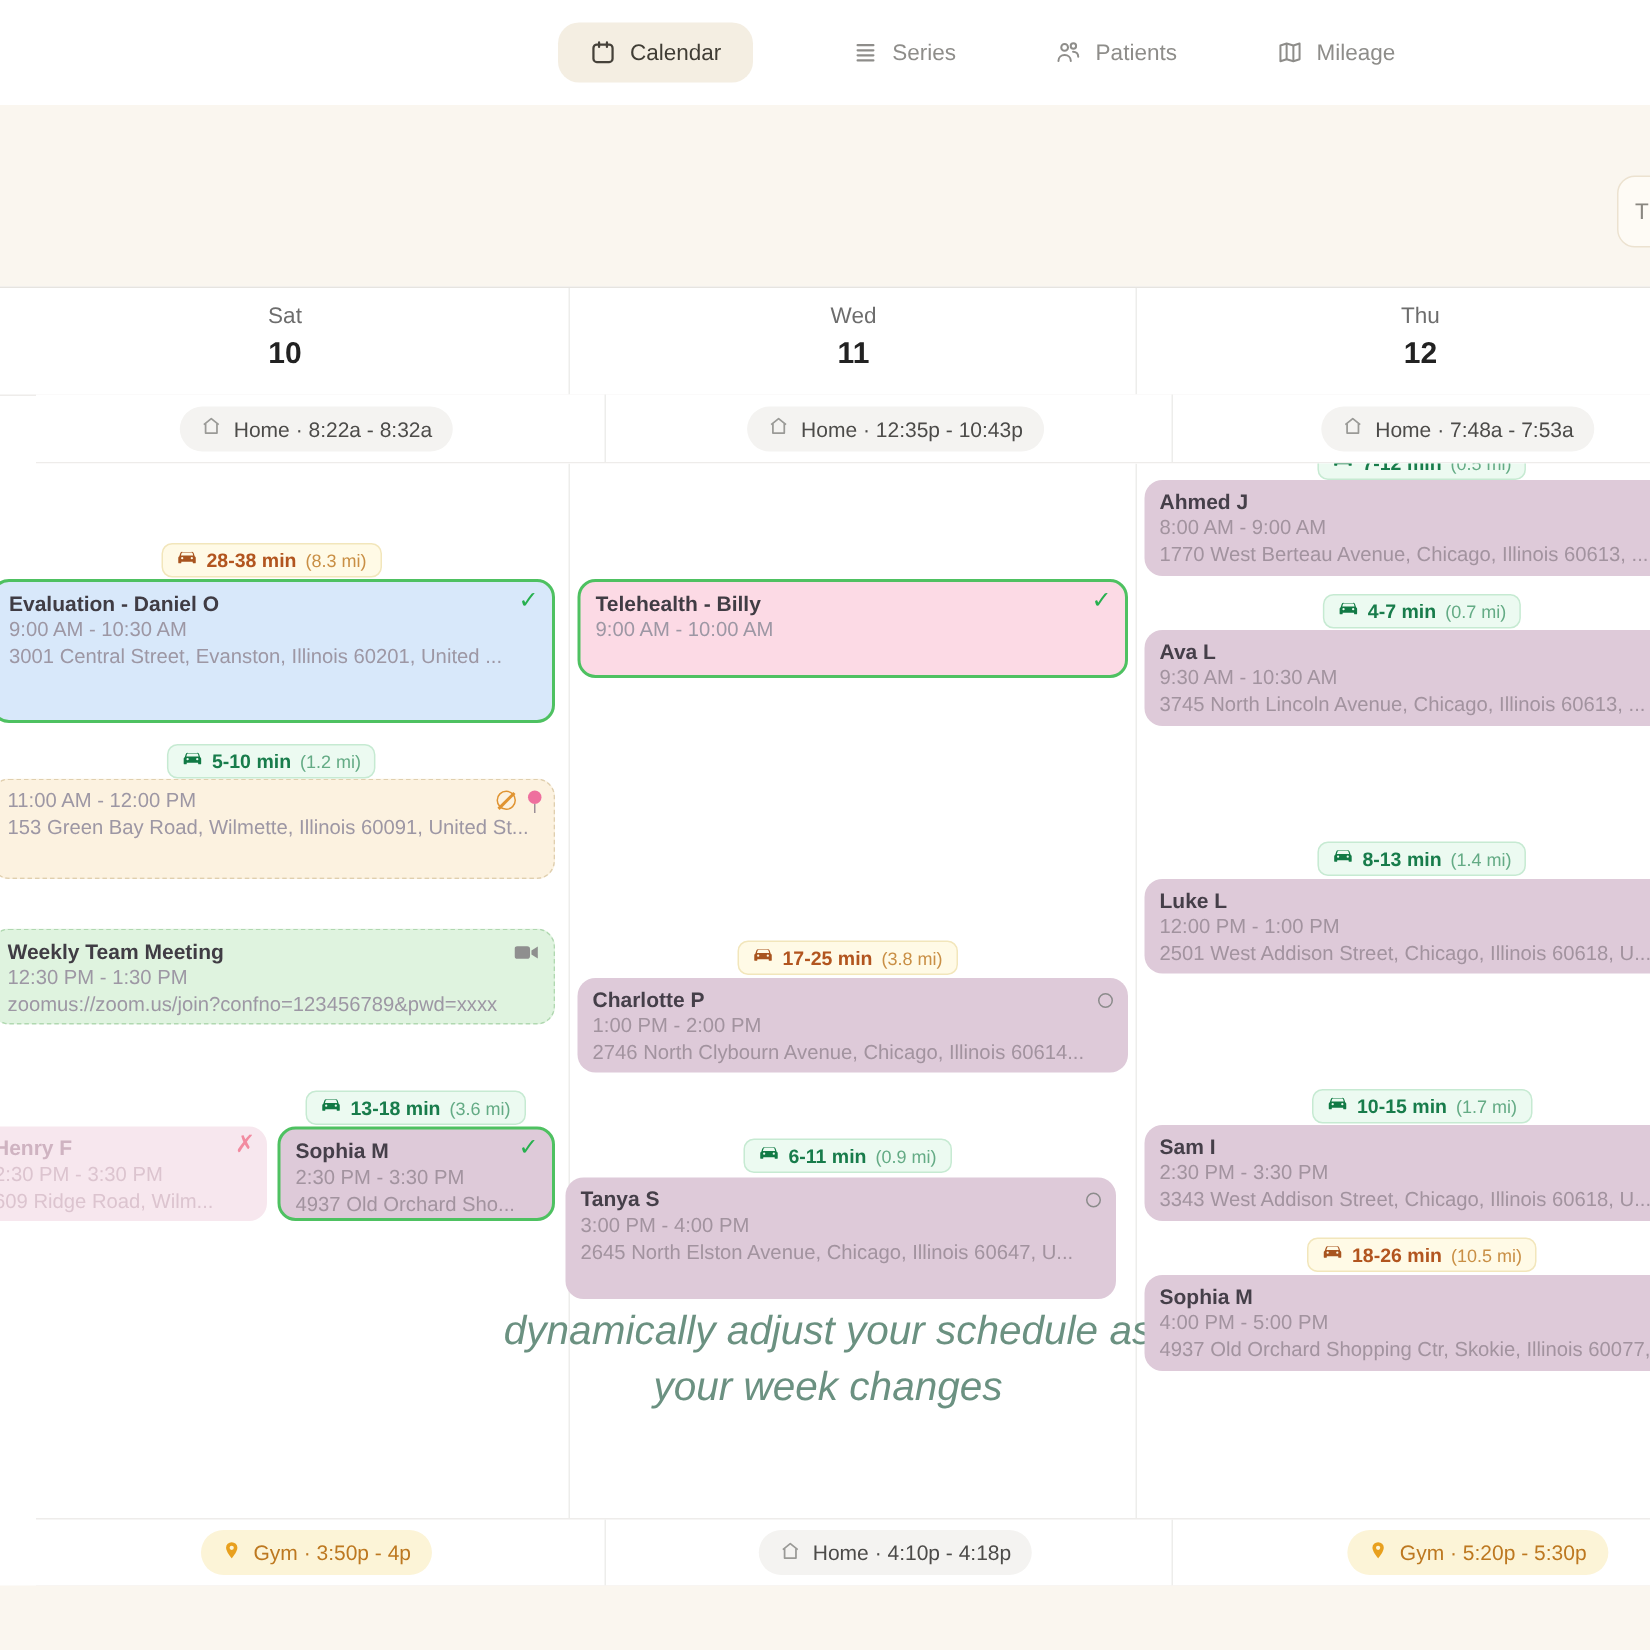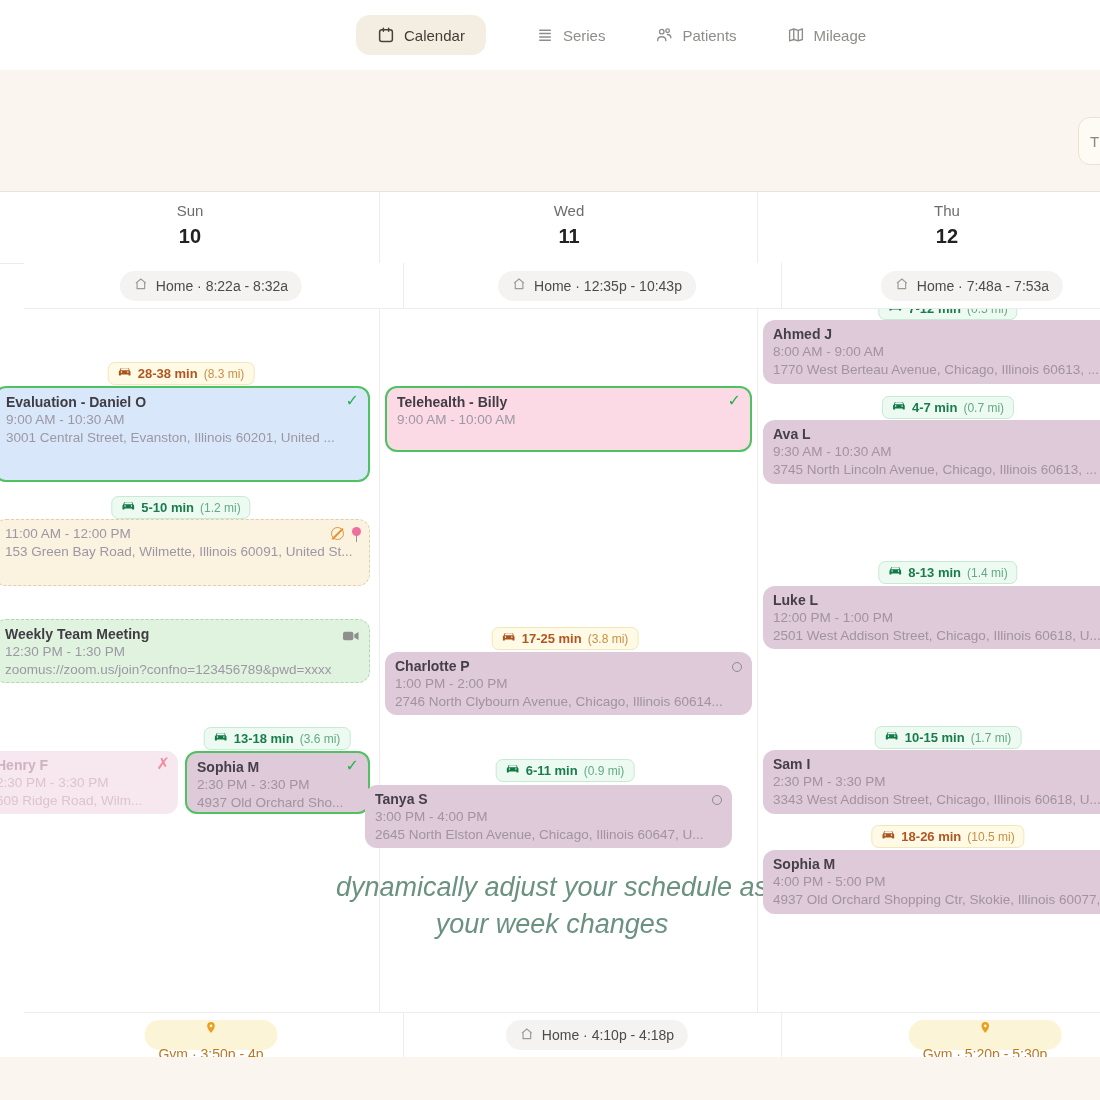--- a/index.html
+++ b/index.html
@@ -3,21 +3,21 @@
 <meta charset="utf-8">
 <style>
   html,body{margin:0;padding:0;background:#fff;}
   .screen{position:relative;width:1100px;height:1100px;overflow:hidden;background:#fff;
           font-family:"Liberation Sans","DejaVu Sans",sans-serif;-webkit-font-smoothing:antialiased;}
 
   
   .topnav{position:absolute;left:0;top:0;width:1100px;height:70px;background:#fff;
           border-bottom:1px solid #f0ede7;display:flex;align-items:center;}
   .tabs{display:flex;align-items:center;gap:50px;margin-left:356px;}
-  .tab{display:flex;align-items:center;gap:9px;font-size:15px;color:#8e8d8a;cursor:pointer;white-space:nowrap;}
+  .tab{display:flex;align-items:center;gap:9px;font-size:15px;color:#8e8d8a;cursor:pointer;white-space:nowrap;margin-left:16px;}
   .tab.active{background:#f4eee2;border-radius:14px;padding:11px 21px;color:#403d35;font-weight:500;}
   .ticon{display:flex;align-items:center;}
 
   
   .subheader{position:absolute;left:0;top:70px;width:1100px;height:121px;background:#faf6ef;}
   .cut-btn{position:absolute;left:1078px;top:47px;width:70px;height:48px;background:#fefbf5;
            border:1px solid #ece2d0;border-radius:12px;font-size:15px;color:#8a8780;
            text-align:left;padding:0 0 0 11px;font-family:inherit;}
 
   
@@ -31,21 +31,21 @@
   .vline{position:absolute;top:0;bottom:0;width:1px;background:#ededeb;}
   .vl1{left:379px;} .vl2{left:757px;}
 
   .daycell{position:absolute;top:10px;transform:translateX(-50%);text-align:center;}
   .dname{font-size:15px;color:#6d6d6d;line-height:18px;}
   .ddate{font-size:20px;color:#222;font-weight:600;line-height:26px;margin-top:3px;}
 
   .pill{position:absolute;top:50%;transform:translate(-50%,-50%);display:flex;align-items:center;gap:8px;
         height:30px;padding:0 14px;border-radius:15px;font-size:14px;font-weight:500;white-space:nowrap;}
   .pill-gray{background:#f4f3f1;color:#4c4b49;}
-  .pill-amber{background:#fcf4d7;color:#bd7820;flex-direction:column;}
+  .pill-amber{background:#fcf4d7;color:#bd7820;}
 
   
   .grid{position:absolute;left:0;top:309px;width:1100px;height:703px;background:#fff;overflow:hidden;}
 
   .event{position:absolute;border-radius:12px;padding:5px 10px 6px;box-sizing:border-box;overflow:hidden;z-index:1;}
   .event .t{font-size:14px;font-weight:600;color:#403c44;line-height:18px;white-space:nowrap;overflow:hidden;}
   .event .s{font-size:13.5px;color:#9d97a4;line-height:17.5px;white-space:nowrap;overflow:hidden;}
   .ev-blue{background:#d8e8fa;border:2px solid #4ec161;}
   .ev-pink{background:#fcdae5;border:2px solid #4ec161;}
   .ev-mauve{background:#decad9;}
@@ -130,21 +130,21 @@
   <div class="subheader">
     <button class="cut-btn">
       <span>T</span>
     </button>
   </div>
 
   <div class="dayrow">
     <div class="vline vl1"></div>
     <div class="vline vl2"></div>
     <div class="daycell" style="left:190px">
-      <div class="dname">Sun</div>
+      <div class="dname">Sat</div>
       <div class="ddate">10</div>
     </div>
     <div class="daycell" style="left:569px">
       <div class="dname">Wed</div>
       <div class="ddate">11</div>
     </div>
     <div class="daycell" style="left:947px">
       <div class="dname">Thu</div>
       <div class="ddate">12</div>
     </div>
@@ -273,21 +273,21 @@
     </div>
 
     <div class="badge badge-green" style="left:565px;top:450px">
       <span><svg width="14" height="14" viewBox="0 0 24 24" fill="#117a45">
             <path d="M20.8 9.9l-1.1-3.2A2.5 2.5 0 0 0 17.3 5H6.7a2.5 2.5 0 0 0-2.4 1.7L3.2 9.9A2 2 0 0 0 2 11.8V17a1 1 0 0 0 1 1h1.5a1 1 0 0 0 1-1v-.8h13v.8a1 1 0 0 0 1 1H21a1 1 0 0 0 1-1v-5.2a2 2 0 0 0-1.2-1.9zM6.5 13.5a1.3 1.3 0 1 1 1.3-1.3 1.3 1.3 0 0 1-1.3 1.3zm11 0a1.3 1.3 0 1 1 1.3-1.3 1.3 1.3 0 0 1-1.3 1.3zM5 9l.9-2.6a1 1 0 0 1 1-.7h10.4a1 1 0 0 1 1 .7L19.1 9z"></path>
           </svg></span>
       <span>6-11 min</span>
       <span class="dist">(0.9 mi)</span>
     </div>
 
-    <div class="event ev-mauve" style="left:365px;top:476px;width:367px;height:63px">
+    <div class="event ev-mauve" style="left:377px;top:476px;width:367px;height:81px">
       <div class="t" style="padding-right:20px">Tanya S</div>
       <div class="s">3:00 PM - 4:00 PM</div>
       <div class="s">2645 North Elston Avenue, Chicago, Illinois 60647, U...</div>
       <span class="circ"></span>
     </div>
 
     <div class="badge badge-green" style="left:948px;top:-12px">
       <span><svg width="14" height="14" viewBox="0 0 24 24" fill="#117a45">
             <path d="M20.8 9.9l-1.1-3.2A2.5 2.5 0 0 0 17.3 5H6.7a2.5 2.5 0 0 0-2.4 1.7L3.2 9.9A2 2 0 0 0 2 11.8V17a1 1 0 0 0 1 1h1.5a1 1 0 0 0 1-1v-.8h13v.8a1 1 0 0 0 1 1H21a1 1 0 0 0 1-1v-5.2a2 2 0 0 0-1.2-1.9zM6.5 13.5a1.3 1.3 0 1 1 1.3-1.3 1.3 1.3 0 0 1-1.3 1.3zm11 0a1.3 1.3 0 1 1 1.3-1.3 1.3 1.3 0 0 1-1.3 1.3zM5 9l.9-2.6a1 1 0 0 1 1-.7h10.4a1 1 0 0 1 1 .7L19.1 9z"></path>
           </svg></span>

